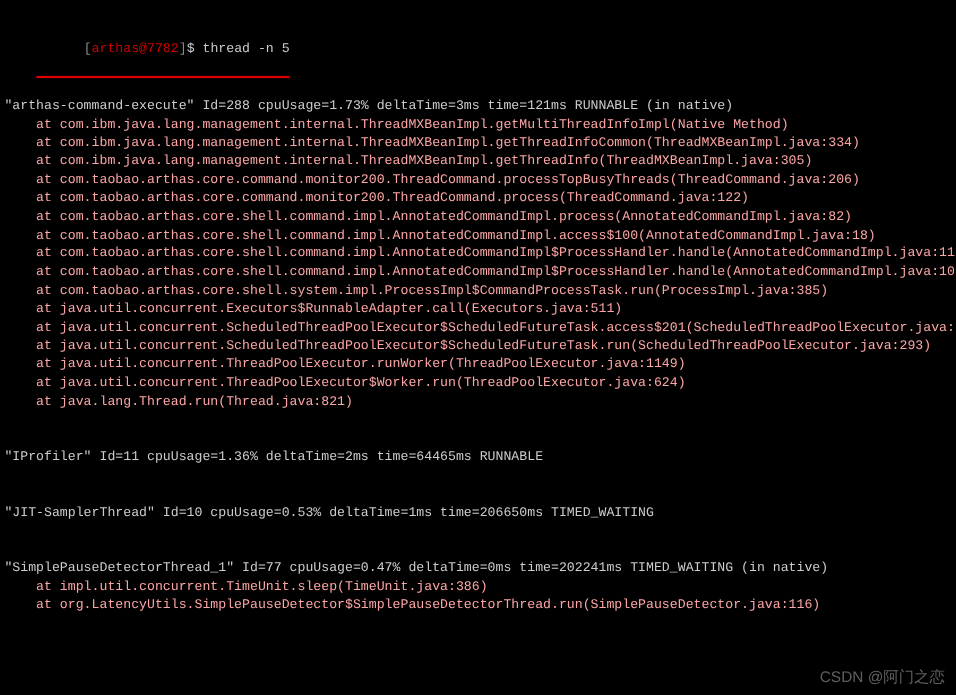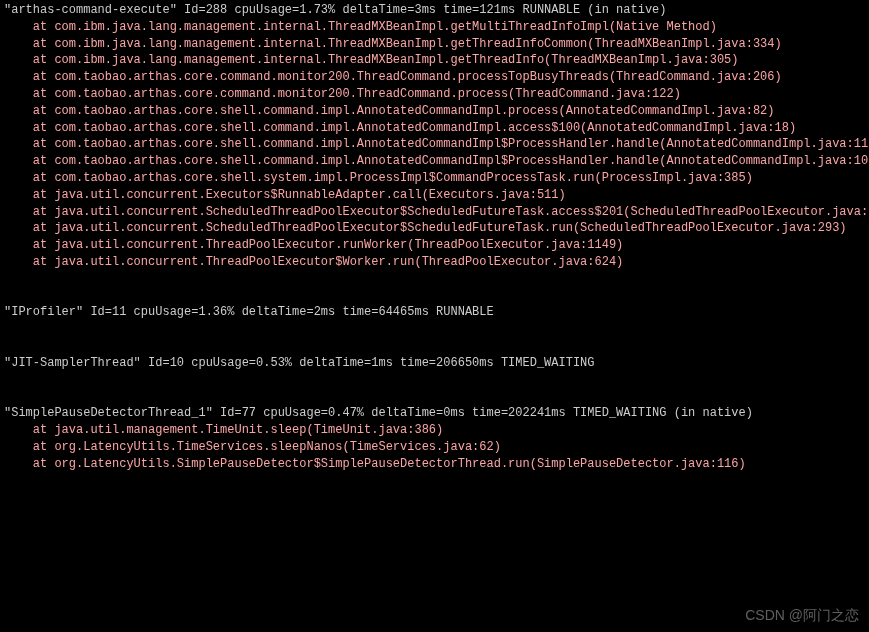--- a/index.html
+++ b/index.html
@@ -37,38 +37,44 @@
     opacity: 0.7;
     font-family: sans-serif;
     font-size: 14px;
   }
 </style>
 </head>
 <body>
 
 <div>
 
+  <div class="prompt-line">
+    <span class="underline">
+      <span class="bracket">[</span><span class="user">arthas</span><span class="at">@</span><span class="host">7782</span><span class="bracket">]</span><span class="dollar">$</span> <span class="cmd">thread -n 5</span>
+    </span>
+  </div>
 
   <div>
     <div class="output">"arthas-command-execute" Id=288 cpuUsage=1.73% deltaTime=3ms time=121ms RUNNABLE (in native)</div>
     <div class="trace">    at com.ibm.java.lang.management.internal.ThreadMXBeanImpl.getMultiThreadInfoImpl(Native Method)</div>
     <div class="trace">    at com.ibm.java.lang.management.internal.ThreadMXBeanImpl.getThreadInfoCommon(ThreadMXBeanImpl.java:334)</div>
     <div class="trace">    at com.ibm.java.lang.management.internal.ThreadMXBeanImpl.getThreadInfo(ThreadMXBeanImpl.java:305)</div>
     <div class="trace">    at com.taobao.arthas.core.command.monitor200.ThreadCommand.processTopBusyThreads(ThreadCommand.java:206)</div>
     <div class="trace">    at com.taobao.arthas.core.command.monitor200.ThreadCommand.process(ThreadCommand.java:122)</div>
     <div class="trace">    at com.taobao.arthas.core.shell.command.impl.AnnotatedCommandImpl.process(AnnotatedCommandImpl.java:82)</div>
     <div class="trace">    at com.taobao.arthas.core.shell.command.impl.AnnotatedCommandImpl.access$100(AnnotatedCommandImpl.java:18)</div>
     <div class="trace">    at com.taobao.arthas.core.shell.command.impl.AnnotatedCommandImpl$ProcessHandler.handle(AnnotatedCommandImpl.java:111)</div>
     <div class="trace">    at com.taobao.arthas.core.shell.command.impl.AnnotatedCommandImpl$ProcessHandler.handle(AnnotatedCommandImpl.java:108)</div>
     <div class="trace">    at com.taobao.arthas.core.shell.system.impl.ProcessImpl$CommandProcessTask.run(ProcessImpl.java:385)</div>
     <div class="trace">    at java.util.concurrent.Executors$RunnableAdapter.call(Executors.java:511)</div>
     <div class="trace">    at java.util.concurrent.ScheduledThreadPoolExecutor$ScheduledFutureTask.access$201(ScheduledThreadPoolExecutor.java:180)</div>
     <div class="trace">    at java.util.concurrent.ScheduledThreadPoolExecutor$ScheduledFutureTask.run(ScheduledThreadPoolExecutor.java:293)</div>
     <div class="trace">    at java.util.concurrent.ThreadPoolExecutor.runWorker(ThreadPoolExecutor.java:1149)</div>
     <div class="trace">    at java.util.concurrent.ThreadPoolExecutor$Worker.run(ThreadPoolExecutor.java:624)</div>
+    <div class="trace">    at java.lang.Thread.run(Thread.java:821)</div>
   </div>
 
   <div class="output"> </div>
   <div class="output"> </div>
 
   <div>
     <div class="output">"IProfiler" Id=11 cpuUsage=1.36% deltaTime=2ms time=64465ms RUNNABLE</div>
   </div>
 
   <div class="output"> </div>
@@ -76,22 +82,21 @@
 
   <div>
     <div class="output">"JIT-SamplerThread" Id=10 cpuUsage=0.53% deltaTime=1ms time=206650ms TIMED_WAITING</div>
   </div>
 
   <div class="output"> </div>
   <div class="output"> </div>
 
   <div>
     <div class="output">"SimplePauseDetectorThread_1" Id=77 cpuUsage=0.47% deltaTime=0ms time=202241ms TIMED_WAITING (in native)</div>
-    <div class="trace">    at java.util.management.TimeUnit.sleep(TimeUnit.java:386)</div>
-    <div class="trace">    at org.LatencyUtils.TimeServices.sleepNanos(TimeServices.java:62)</div>
+    <div class="trace">    at impl.util.concurrent.TimeUnit.sleep(TimeUnit.java:386)</div>
     <div class="trace">    at org.LatencyUtils.SimplePauseDetector$SimplePauseDetectorThread.run(SimplePauseDetector.java:116)</div>
   </div>
 
   <div class="output"> </div>
   <div class="output"> </div>
 
 </div>
 
 <div class="watermark">CSDN @阿门之恋</div>
 

